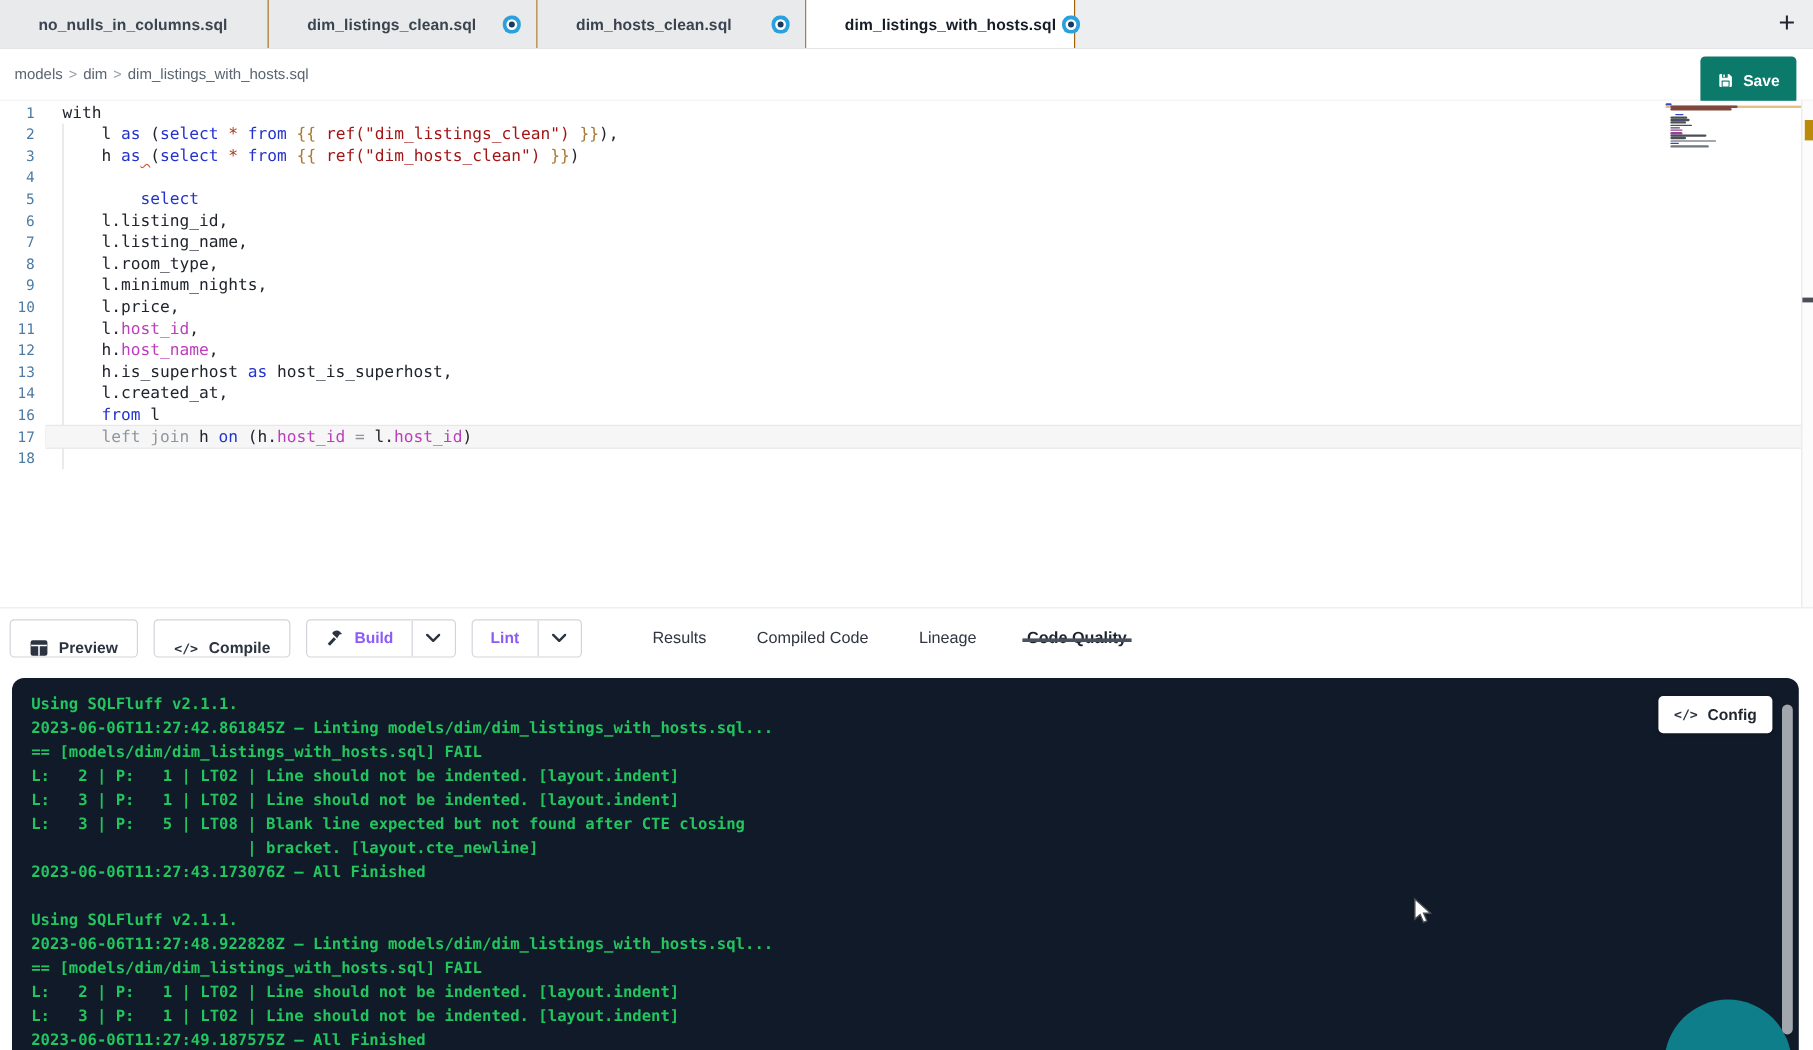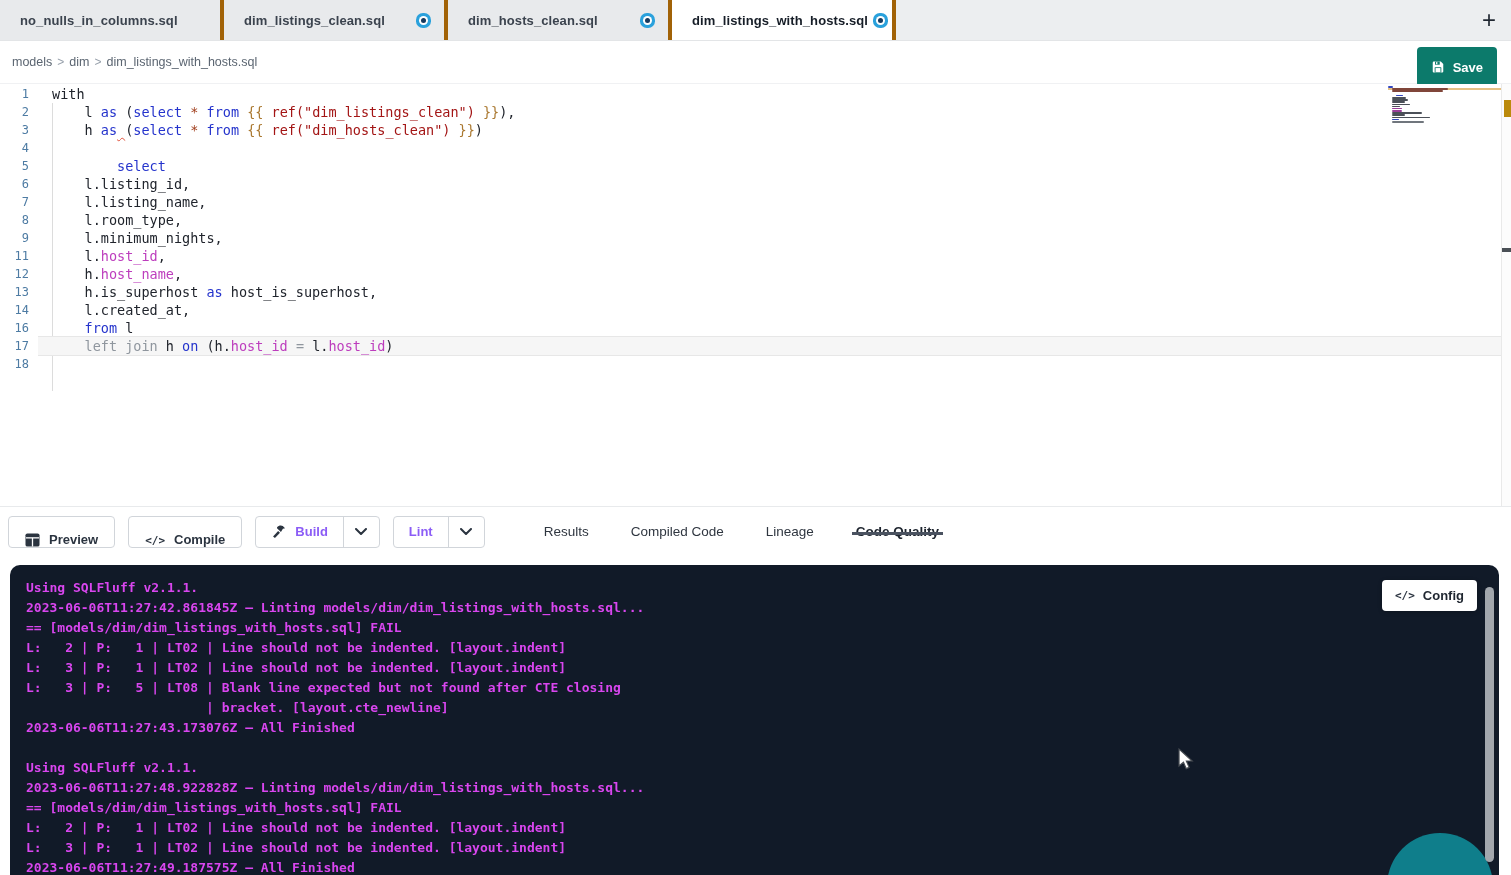--- a/index.html
+++ b/index.html
@@ -1,22 +1,22 @@
 <!DOCTYPE html>
 <html><head>
 <meta charset="utf-8">
 <style>
   * { margin:0; padding:0; box-sizing:border-box; }
   html,body { width:1511px; height:875px; overflow:hidden; background:#fff;
     font-family:"Liberation Sans", sans-serif; }
 
   
   .tabbar { height:41px; background:#eceef0; display:flex; align-items:stretch; border-bottom:1px solid #e3e5e7; }
-  .tab { width:224px; background:#e8eaec; border-right:4px solid #a16207; display:flex; align-items:center;
-    justify-content:space-between; padding:0 14px 0 20px; cursor:pointer; }
+  .tab { width:224px; background:#e8eaec; border-right:1px solid #a16207; display:flex; align-items:center;
+    justify-content:space-between; padding:0 14px 0 32px; cursor:pointer; }
   .tab .tab-label { font-size:13px; font-weight:600; color:#3b434e; letter-spacing:.1px; }
   .tab.active { background:#fff; }
   .tab.active .tab-label { color:#161d27; }
   .mod-dot { width:5px; height:5px; border-radius:50%; background:#173a5e; flex:none; margin-left:10px;
     box-shadow:0 0 0 2px #fff, 0 0 0 5px #2aa1dc; margin-right:4px; }
   .newtab { margin-left:auto; width:44px; display:flex; align-items:center; justify-content:center;
     font-size:24px; font-weight:300; color:#1f2630; cursor:pointer; }
 
   
   .header { height:43px; background:#fff; position:relative; display:flex; align-items:center;
@@ -66,21 +66,21 @@
   .panel-tabs { display:flex; margin-left:44px; height:100%; align-items:center; }
   .panel-tab { display:flex; align-items:center; padding:0 2px; margin-right:38px; font-size:13.5px;
     color:#2f3640; cursor:pointer; position:relative; }
   .panel-tab.active { font-weight:600; color:#1d242e; }
   .panel-tab.active::after { content:""; position:absolute; left:-2px; right:-2px; bottom:4px; height:3px; background:#4a5260; }
 
   
   .terminal { position:absolute; left:10px; top:565px; width:1489px; height:320px; background:#111a28;
     border-radius:10px; padding:13px 16px; overflow:hidden; }
   .term-line { font-family:"DejaVu Sans Mono", monospace; font-size:13px; line-height:20px; font-weight:600;
-    color:#d946ef; white-space:pre; min-height:20px; }
+    color:#22c55e; white-space:pre; min-height:20px; }
   .config-btn { position:absolute; top:15px; right:22px; height:31px; padding:0 13px; border:none; border-radius:4px;
     background:#fff; color:#1f2630; font-size:13px; font-weight:600; display:flex; align-items:center; gap:8px;
     cursor:pointer; box-shadow:0 1px 4px rgba(0,0,0,.25); font-family:inherit; }
   .term-thumb { position:absolute; right:5px; top:22px; width:9px; height:275px; background:#a2a7ad; border-radius:5px;
     cursor:pointer; }
   .help-bubble { position:absolute; right:6px; bottom:-54px; width:106px; height:106px; border-radius:50%;
     background:#0f7e8b; }
 
   .mouse-cursor { position:absolute; left:1176px; top:748px; z-index:50; pointer-events:none; }
 </style>
@@ -159,20 +159,24 @@
         <span class="cl-gutter">7</span>
         <span class="cl-content"><span class="tk-d">    l.listing_name,</span></span>
       </div>
       <div class="cl-row">
         <span class="cl-gutter">8</span>
         <span class="cl-content"><span class="tk-d">    l.room_type,</span></span>
       </div>
       <div class="cl-row">
         <span class="cl-gutter">9</span>
         <span class="cl-content"><span class="tk-d">    l.minimum_nights,</span></span>
+      </div>
+      <div class="cl-row">
+        <span class="cl-gutter">10</span>
+        <span class="cl-content"><span class="tk-d">    l.price,</span></span>
       </div>
       <div class="cl-row">
         <span class="cl-gutter">11</span>
         <span class="cl-content"><span class="tk-d">    l.</span><span class="tk-m">host_id</span><span class="tk-d">,</span></span>
       </div>
       <div class="cl-row">
         <span class="cl-gutter">12</span>
         <span class="cl-content"><span class="tk-d">    h.</span><span class="tk-m">host_name</span><span class="tk-d">,</span></span>
       </div>
       <div class="cl-row">

